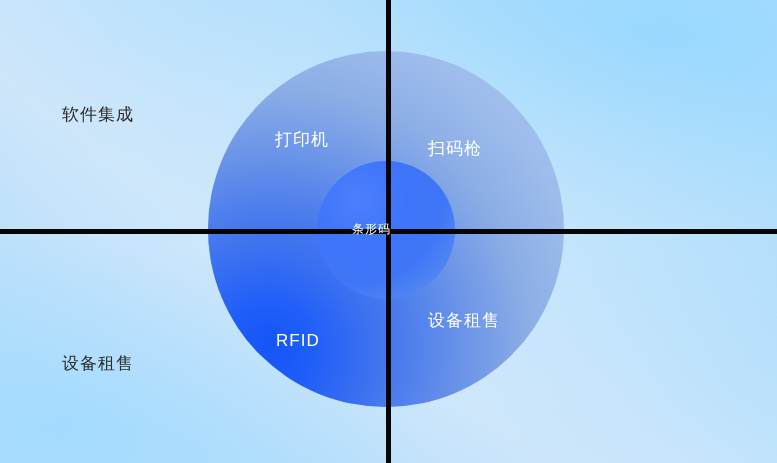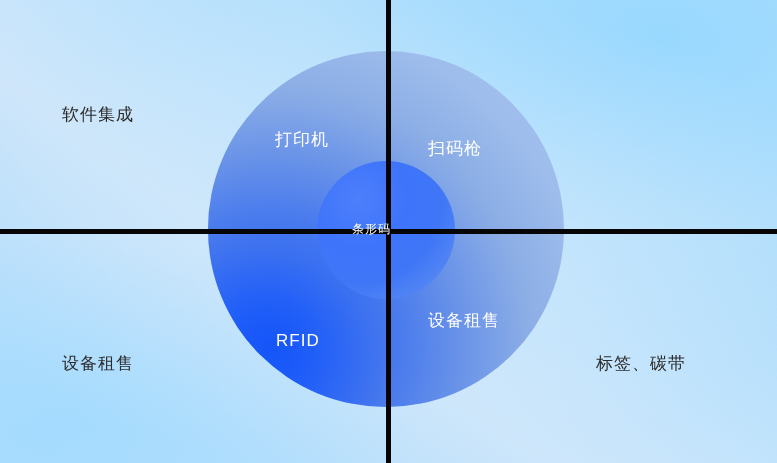--- a/index.html
+++ b/index.html
@@ -145,15 +145,14 @@
 
   <div class="label inner-label lbl-printer">打印机</div>
   <div class="label inner-label lbl-scanner">扫码枪</div>
   <div class="label inner-label lbl-rfid">RFID</div>
   <div class="label inner-label lbl-rental">设备租售</div>
 
   <div class="label center-label lbl-barcode">条形码</div>
 
   <div class="label outer-label lbl-software">软件集成</div>
   <div class="label outer-label lbl-equipment">设备租售</div>
-  <div class="label outer-label lbl-labels">标签、碳带</div>
 
 </div>
 
 </body></html>

